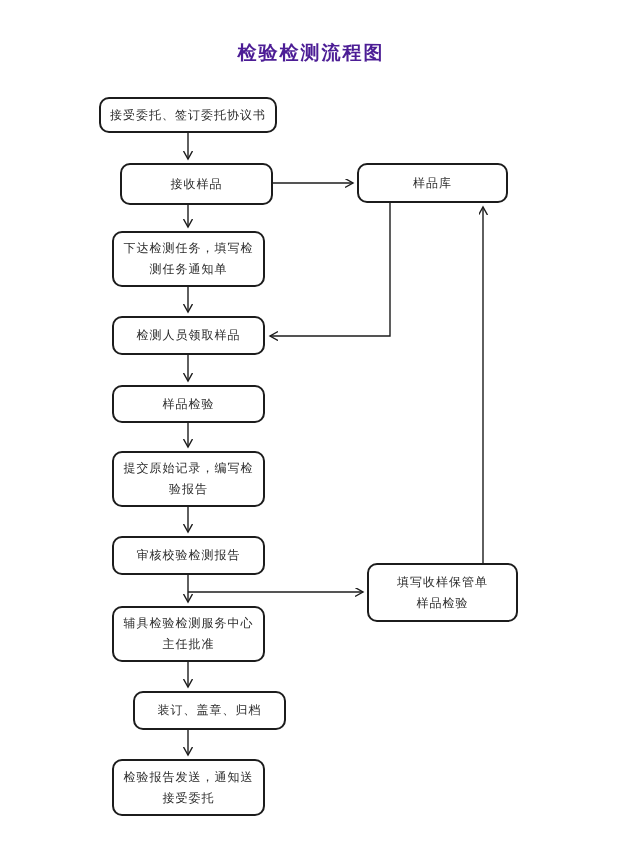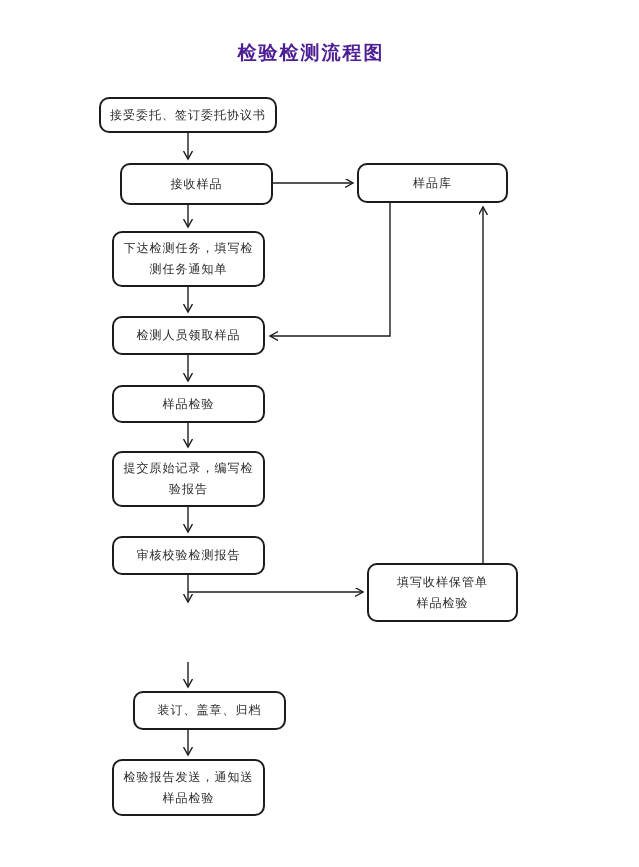--- a/index.html
+++ b/index.html
@@ -97,20 +97,22 @@
 
   <div class="node" id="n-accept">接受委托、签订委托协议书</div>
   <div class="node" id="n-receive">接收样品</div>
   <div class="node" id="n-collect">检测人员领取样品</div>
   <div class="node" id="n-assign">下达检测任务，填写检
 测任务通知单</div>
   <div class="node" id="n-test">样品检验</div>
   <div class="node" id="n-submit">提交原始记录，编写检
 验报告</div>
   <div class="node" id="n-review">审核校验检测报告</div>
+  <div class="node" id="n-approve">辅具检验检测服务中心
+主任批准</div>
   <div class="node" id="n-bind">装订、盖章、归档</div>
   <div class="node" id="n-send">检验报告发送，通知送
-样品检验</div>
+接受委托</div>
   <div class="node" id="n-storage">样品库</div>
   <div class="node" id="n-return">填写收样保管单
 样品检验</div>
 
 </div>
 
 </body></html>

